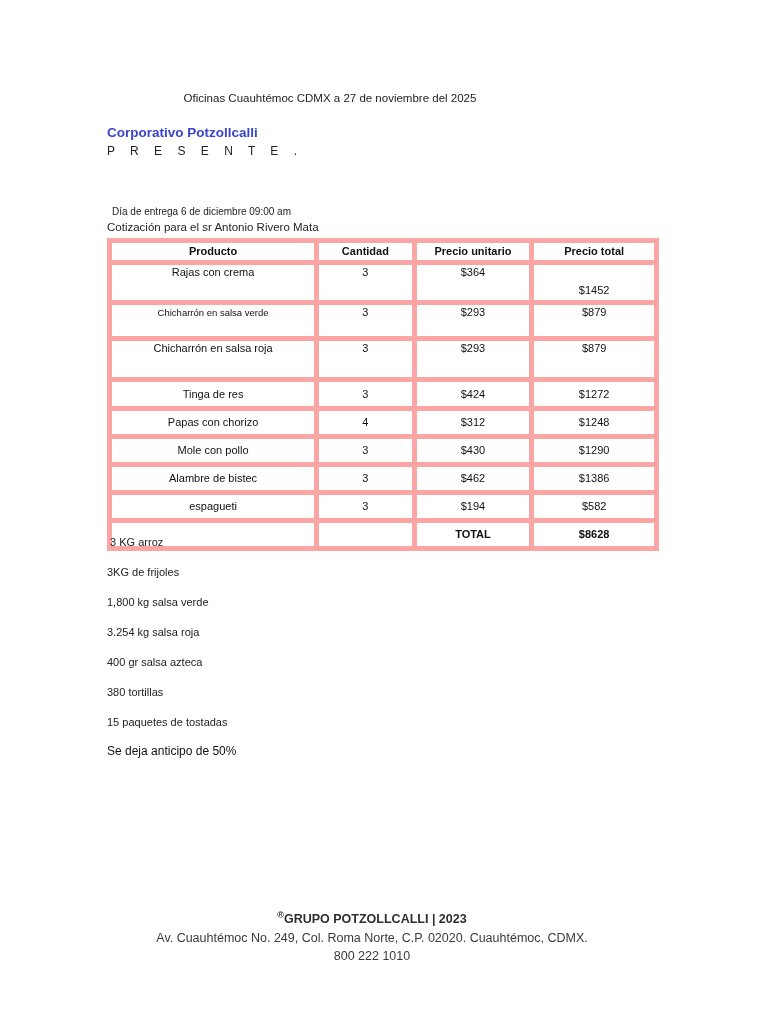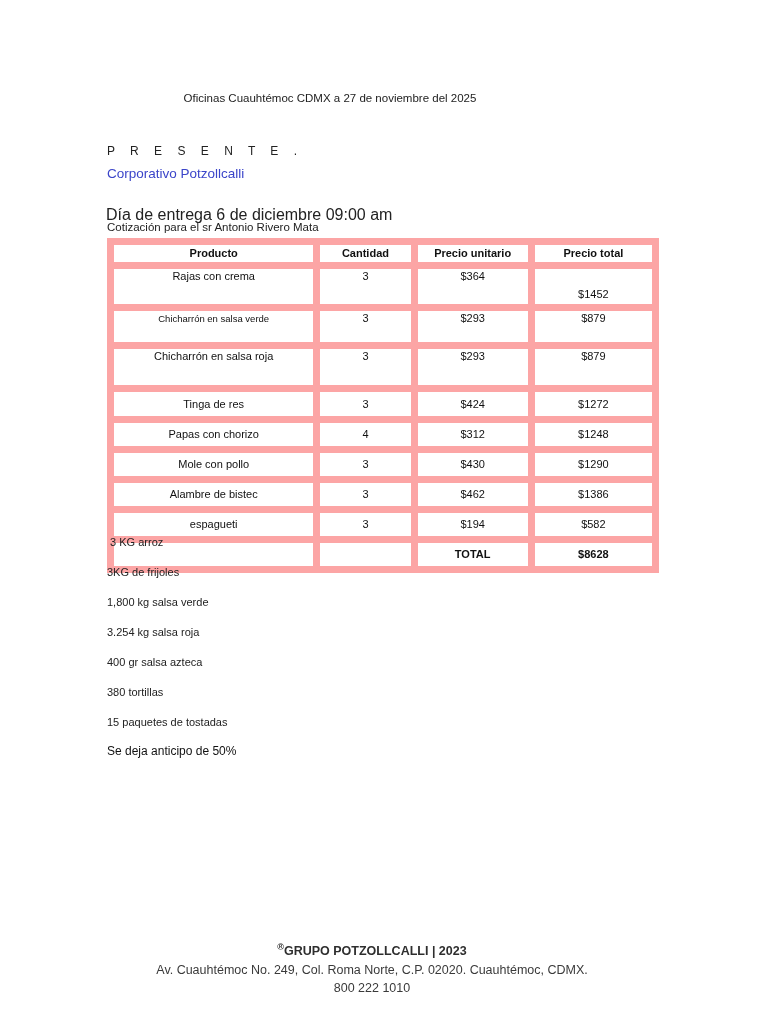--- a/index.html
+++ b/index.html
@@ -10,45 +10,45 @@
     color: #1f1f1f;
   }
   .page { position: relative; width: 768px; height: 1024px; overflow: hidden; background: #fff; }
 
   .date-line {
     position: absolute; top: 92px; left: 0; width: 660px;
     text-align: center; font-size: 11.5px; color: #222;
   }
   .recipient {
     position: absolute; top: 125px; left: 107px;
-    font-size: 13.5px; font-weight: 400; color: #3b45c9; margin-top: 41px;
+    font-size: 13.5px; font-weight: 700; color: #3b45c9;
   }
   .presente {
     position: absolute; top: 144px; left: 107px;
     font-size: 12px; letter-spacing: 6px; color: #222;
   }
   .quote-line {
     position: absolute; top: 177px; left: 107px;
     font-size: 11.5px; color: #222; margin-top: 44px;
   }
   .delivery-line {
-    position: absolute; top: 206px; left: 106px;
-    font-size: 16px; color: #222;
+    position: absolute; top: 206px; left: 112px;
+    font-size: 10px; color: #222;
   }
 
   table.quote-table {
     position: absolute; top: 238px; left: 107px;
     width: 552px;
     border-collapse: collapse;
     table-layout: fixed;
     border: 2px solid #000;
     font-size: 11px; color: #111;
   }
   .quote-table th, .quote-table td {
-    border: 7px solid #fca5a5;
+    border: 5px solid #fca5a5;
     text-align: center;
     padding: 1px 2px;
     line-height: 13px;
     overflow: hidden;
   }
   .quote-table th { font-weight: 700; height: 15px; }
   .col-producto { width: 206px; }
   .col-cantidad { width: 97px; }
   .col-unitario { width: 117px; }
   .col-total    { width: 124px; }
@@ -64,21 +64,21 @@
 
   .extras { position: absolute; top: 536px; left: 107px; font-size: 11px; color: #222; }
   .extras .extra-item { line-height: 13px; margin-bottom: 17px; white-space: pre-wrap; }
   .deposit-note {
     position: absolute; top: 744px; left: 107px;
     font-size: 12px; font-weight: 400; color: #111;
   }
 
   .footer {
     position: absolute; top: 906px; left: 0; width: 744px;
-    text-align: center; color: #333; font-size: 12.5px; line-height: 18.5px; margin-top: 32px;
+    text-align: center; color: #333; font-size: 12.5px; line-height: 18.5px;
   }
   .footer .company-line { font-weight: 700; color: #2e2e2e; }
   .footer .company-line sup { font-size: 9px; font-weight: 700; }
   .footer .address-line, .footer .phone-line, .footer .website-line { font-weight: 400; color: #3a3a3a; }
 </style>
 </head>
 <body>
 
 <div class="page">
 

